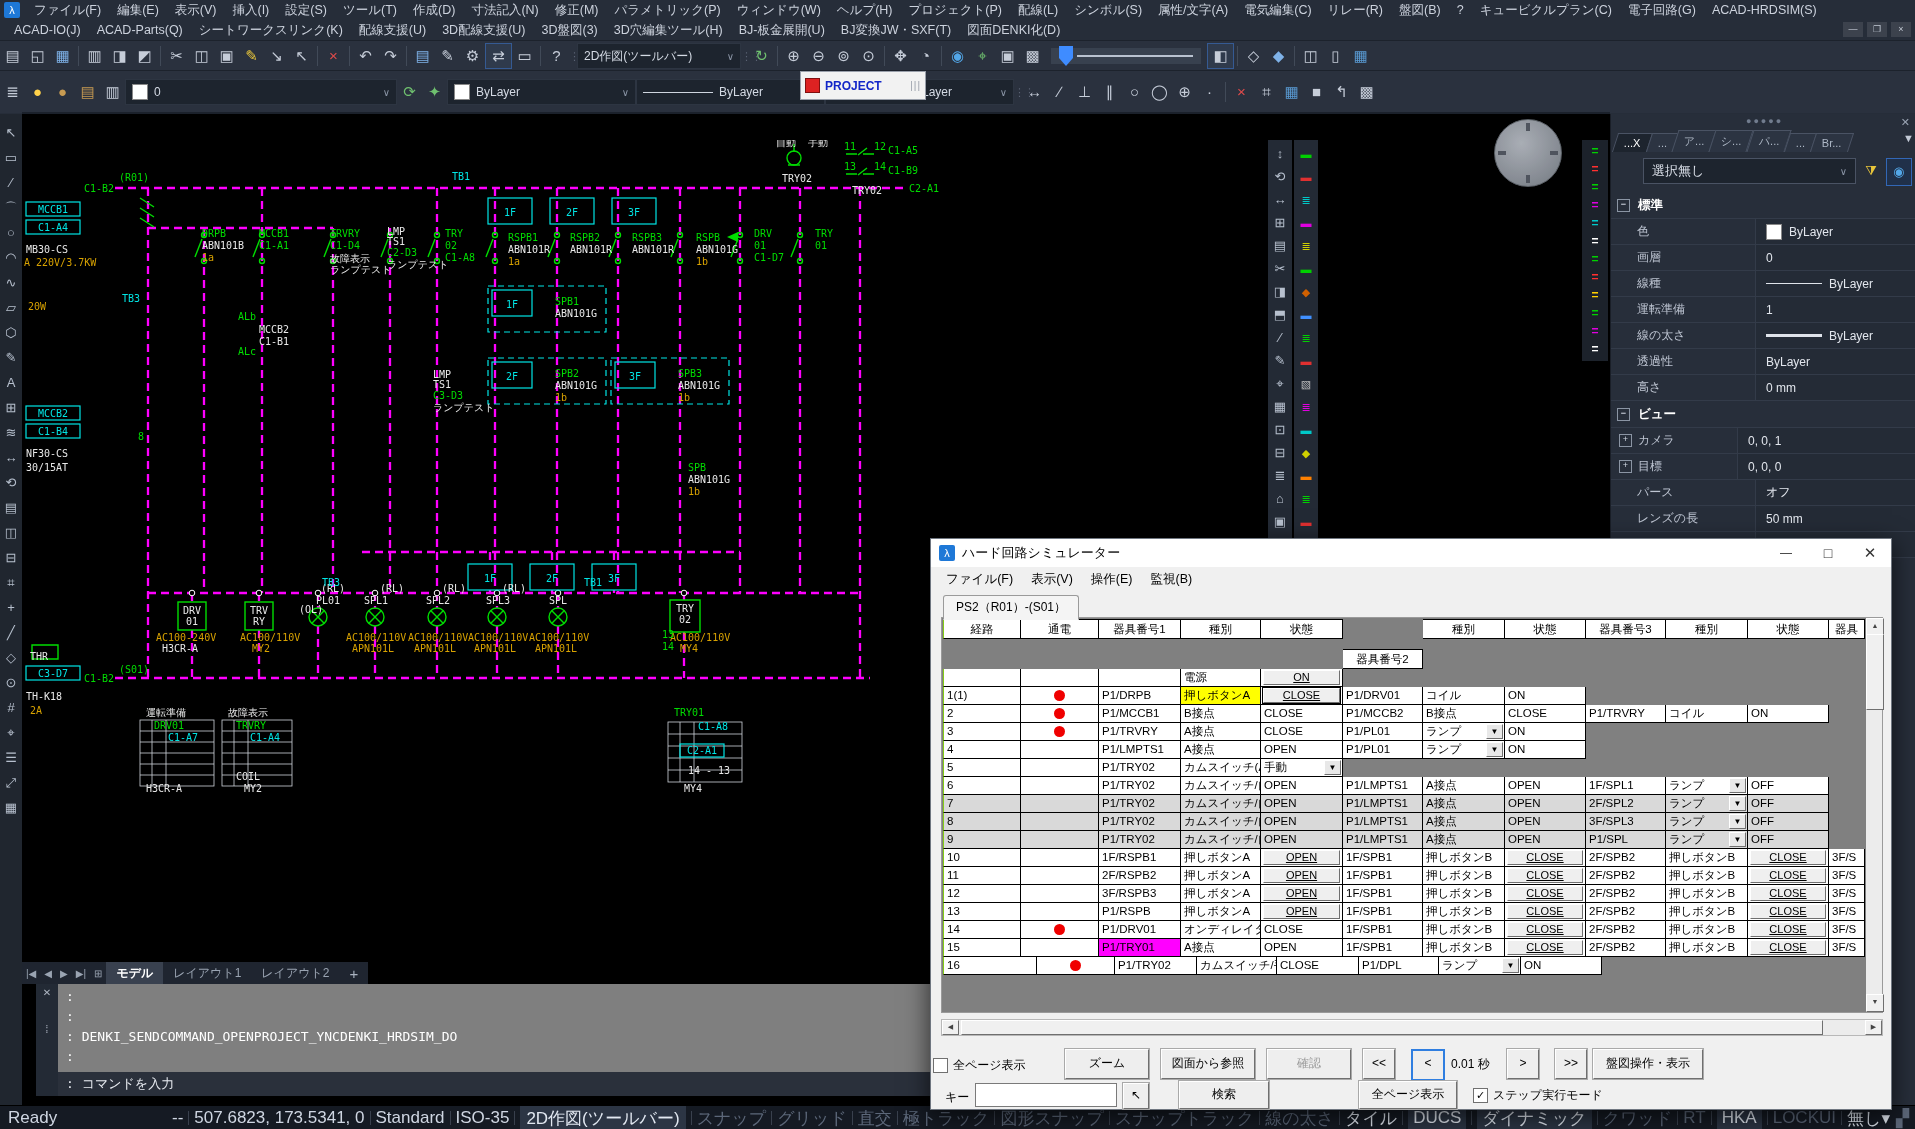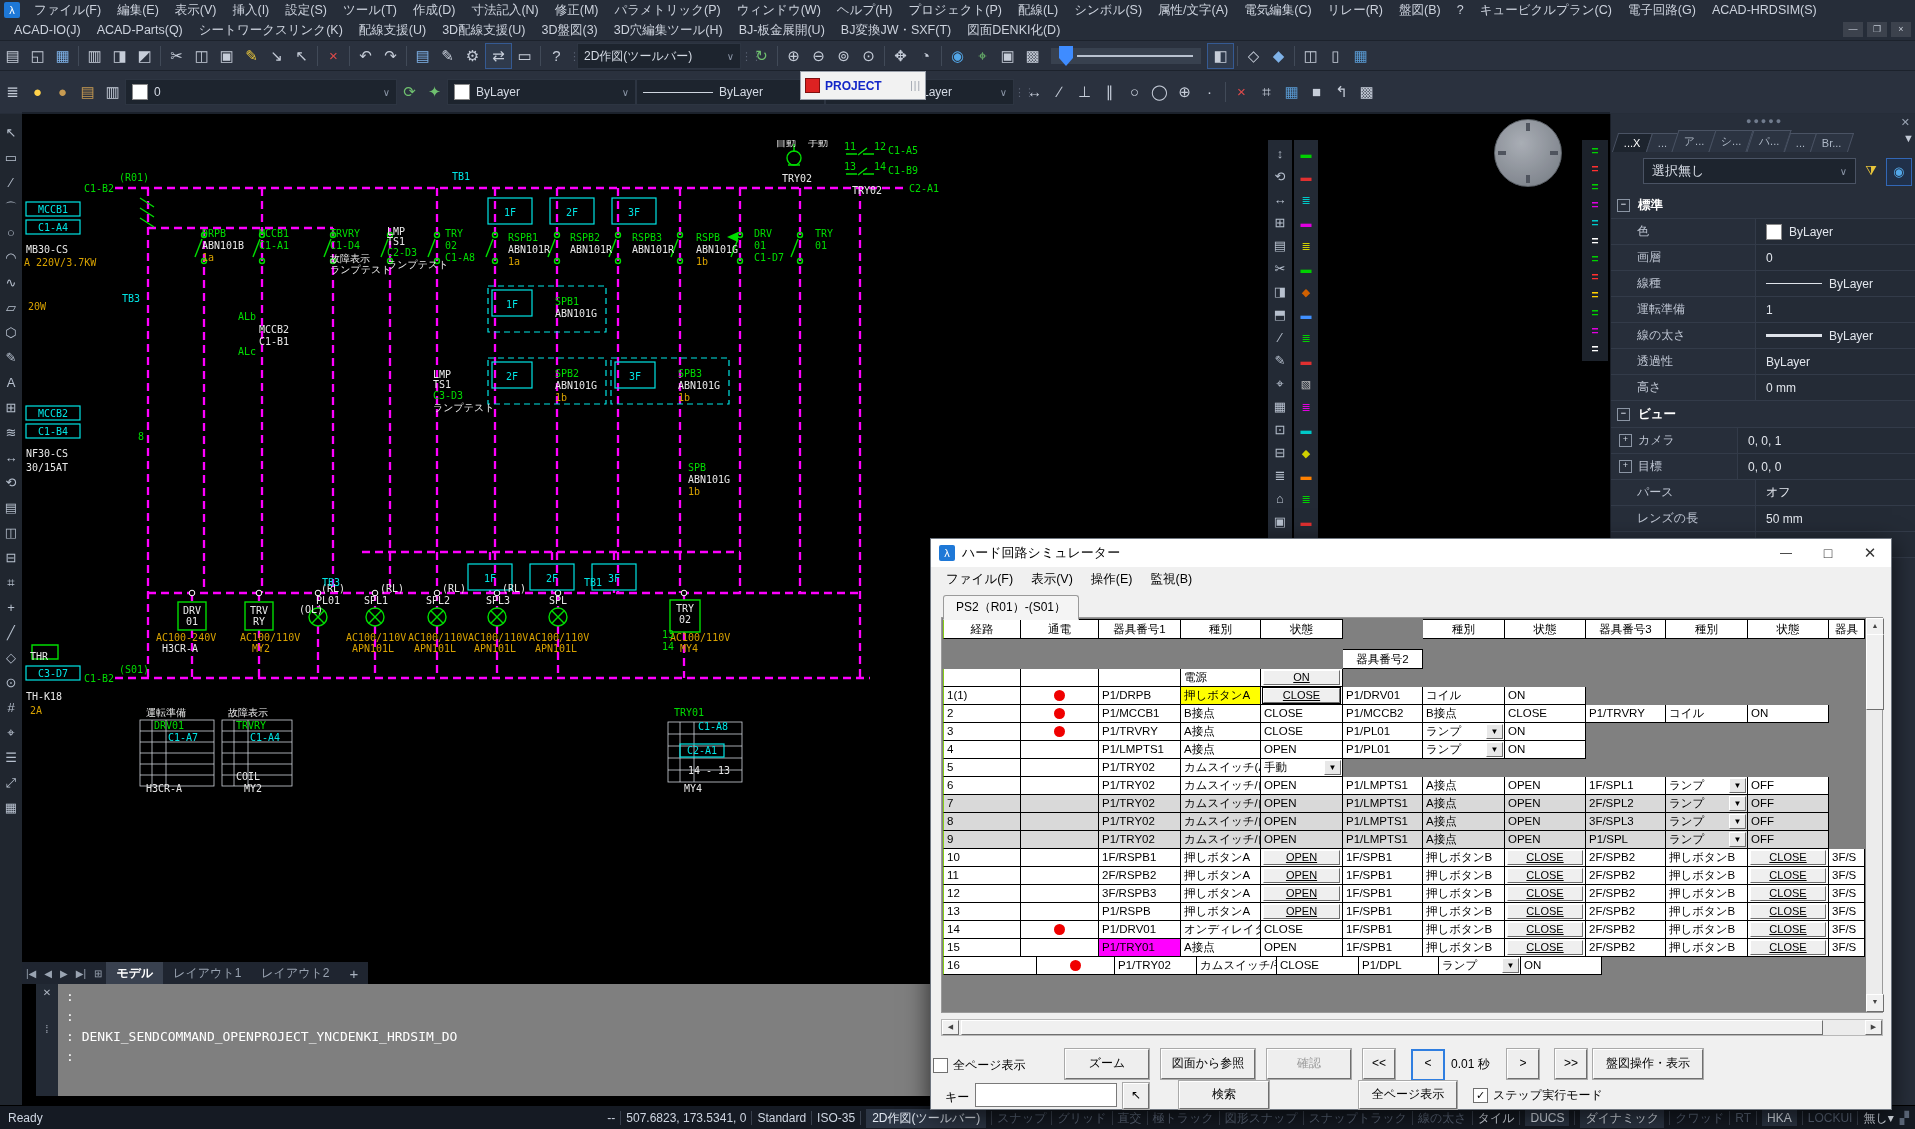--- a/index.html
+++ b/index.html
@@ -115,21 +115,21 @@
   #cmdgut{width:22px;background:#232a35;color:#aeb6c2;font-size:10px;text-align:center;padding-top:3px;}
   #cmdbody{flex:1;display:flex;flex-direction:column;}
   #cmdhist{flex:1;background:#7f7f7f;color:#fff;font-family:"DejaVu Sans Mono","Liberation Mono",monospace;font-size:13px;padding:3px 8px;line-height:20px;white-space:pre;}
   #cmdprompt{height:24px;background:#2a303b;color:#e8ebf1;font-family:"DejaVu Sans Mono","Liberation Mono",monospace;font-size:13px;line-height:24px;padding:0 8px;}
   
   #mtabs{position:absolute;left:22px;top:962px;height:22px;display:flex;align-items:center;background:#1f2530;color:#9aa4b2;font-size:12px;z-index:30;}
   #mtabs .nav{padding:0 4px;font-size:10px;}
   .mtab{padding:0 10px;height:22px;line-height:22px;}
   .mtab.act{background:#39414f;color:#fff;font-weight:bold;}
   
-  #status{position:absolute;left:0;top:1105px;width:1915px;height:24px;background:#151a23;border-top:1px solid #000;display:flex;align-items:center;font-size:12px;color:#cfd6e2;}
+  #status{position:absolute;left:0;top:1105px;width:1915px;height:24px;background:#151a23;border-top:1px solid #000;display:flex;align-items:center;font-size:17px;color:#cfd6e2;}
   #status .gap{flex:1;}
   .stsep{width:1px;height:14px;background:#39404d;margin:0 5px;}
   .stit{white-space:nowrap;}
   .tg-off{color:#5c6779;} .tg-on{color:#e2e8f1;} .tg-box{color:#e2e8f1;background:#2c3544;padding:1px 5px;}
   .wsbox{background:#2c3544;padding:1px 6px;color:#e2e8f1;}
 </style>
 </head>
 <body>
 
 <div id="stage">
@@ -1177,20 +1177,21 @@
   <div id="cmd">
     <div id="cmdgut">
         <div>✕</div>
         <div style="margin-top:26px;">⁞</div>
       </div>
     <div id="cmdbody">
       <div id="cmdhist">:
 :
 : DENKI_SENDCOMMAND_OPENPROJECT_YNCDENKI_HRDSIM_DO
 :</div>
+      <div id="cmdprompt">: コマンドを入力</div>
     </div>
   </div>
 
   <div id="status">
     <span class="stit" style="margin-left:8px;">Ready</span>
     <span class="gap"></span>
     <span class="stit">--</span>
     <span class="stsep"></span>
     <span class="stit">507.6823, 173.5341, 0</span>
     <span class="stsep"></span>

